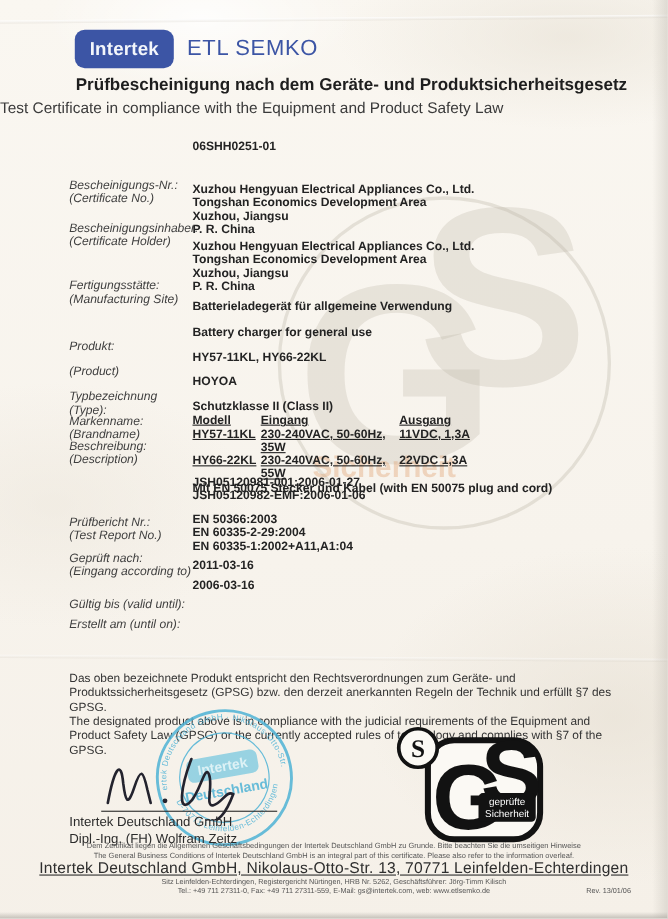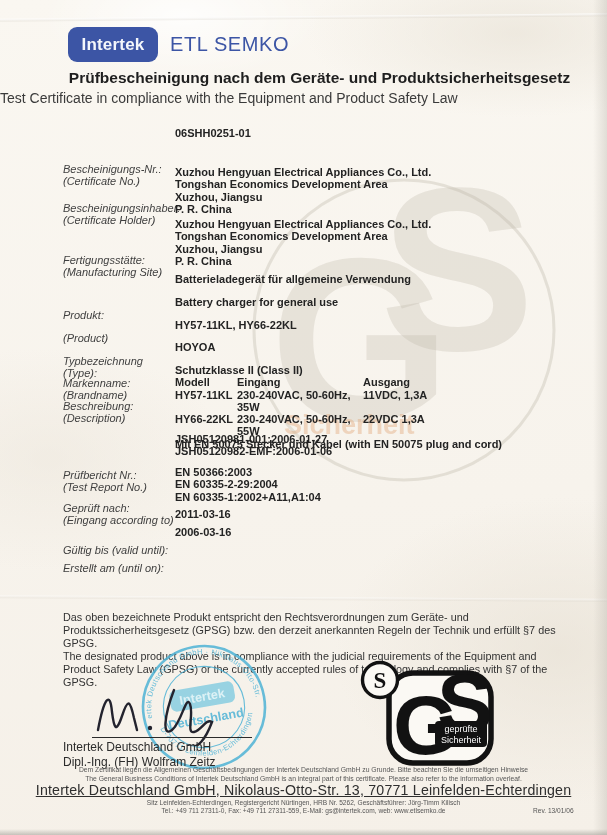--- a/index.html
+++ b/index.html
@@ -22,21 +22,21 @@
   .logo-badge{position:absolute;left:68px;top:27px;width:90px;height:35px;background:#3c55a5;border-radius:9px;
     color:#f3f6fb;font-size:17px;font-weight:600;display:flex;align-items:center;justify-content:center;letter-spacing:.2px;}
   .brand{position:absolute;left:170px;top:33px;font-size:20px;font-weight:normal;color:#3c55a5;letter-spacing:.6px;}
 
   .title-de{position:absolute;top:69px;left:0;width:100%;text-align:center;font-size:15.5px;font-weight:bold;color:#1e1e1e;padding-left:16px;}
   .title-en{position:absolute;top:90px;left:0;width:100%;text-align:left;font-size:14px;color:#3a3a3a;}
 
   .field{position:absolute;left:63px;right:18px;display:flex;font-size:11px;line-height:12.3px;}
   .flabel{width:112px;flex:none;font-style:italic;color:#3f3f3f;margin-top:36px;}
   .fvalue{font-weight:bold;color:#232323;}
-  .desc-grid{display:grid;grid-template-columns:62px 126px auto;}
+  .desc-grid{display:grid;grid-template-columns:62px 126px auto;text-decoration:underline;}
 
   .statement{position:absolute;left:63px;top:611px;width:499px;font-size:10.8px;line-height:13px;color:#333;}
 
   .watermark{position:absolute;left:232px;top:158px;width:345px;height:345px;pointer-events:none;}
   .stamp{position:absolute;left:138px;top:641px;width:132px;height:132px;transform:rotate(-10deg);opacity:.85;}
   .signature{position:absolute;left:88px;top:676px;width:180px;height:70px;}
   .sig-line{position:absolute;left:92px;top:737px;width:160px;height:0;border-top:1.6px solid #2a2a2a;}
   .sig-company{position:absolute;left:63px;top:740px;font-size:12px;color:#2b2b2b;text-align:center;}
   .sig-name{position:absolute;left:63px;top:755px;font-size:12px;color:#2b2b2b;}
   .gs-mark{position:absolute;left:357px;top:659px;width:140px;height:108px;}

